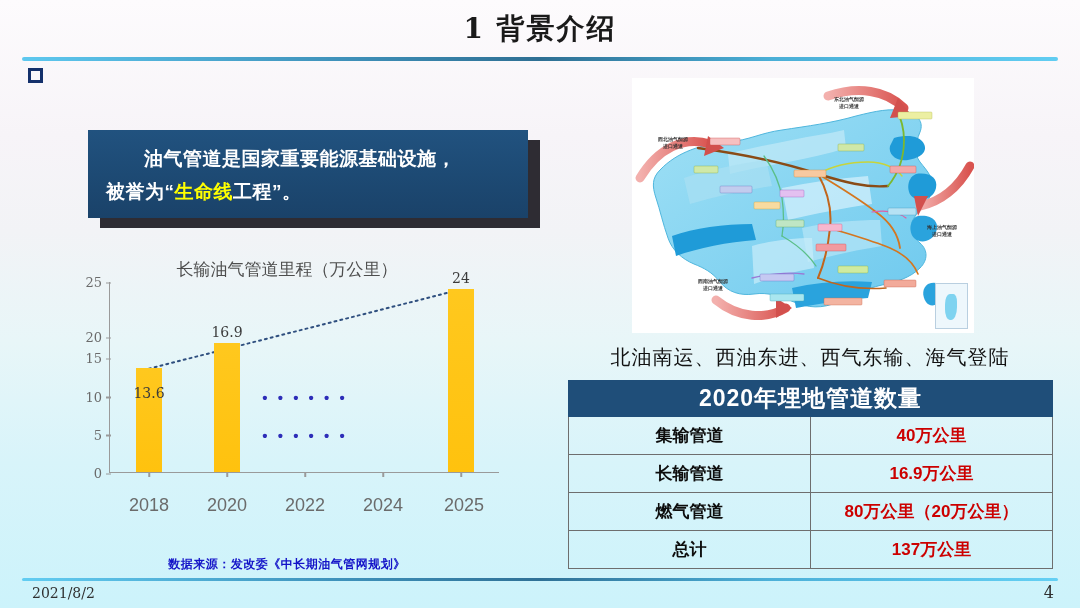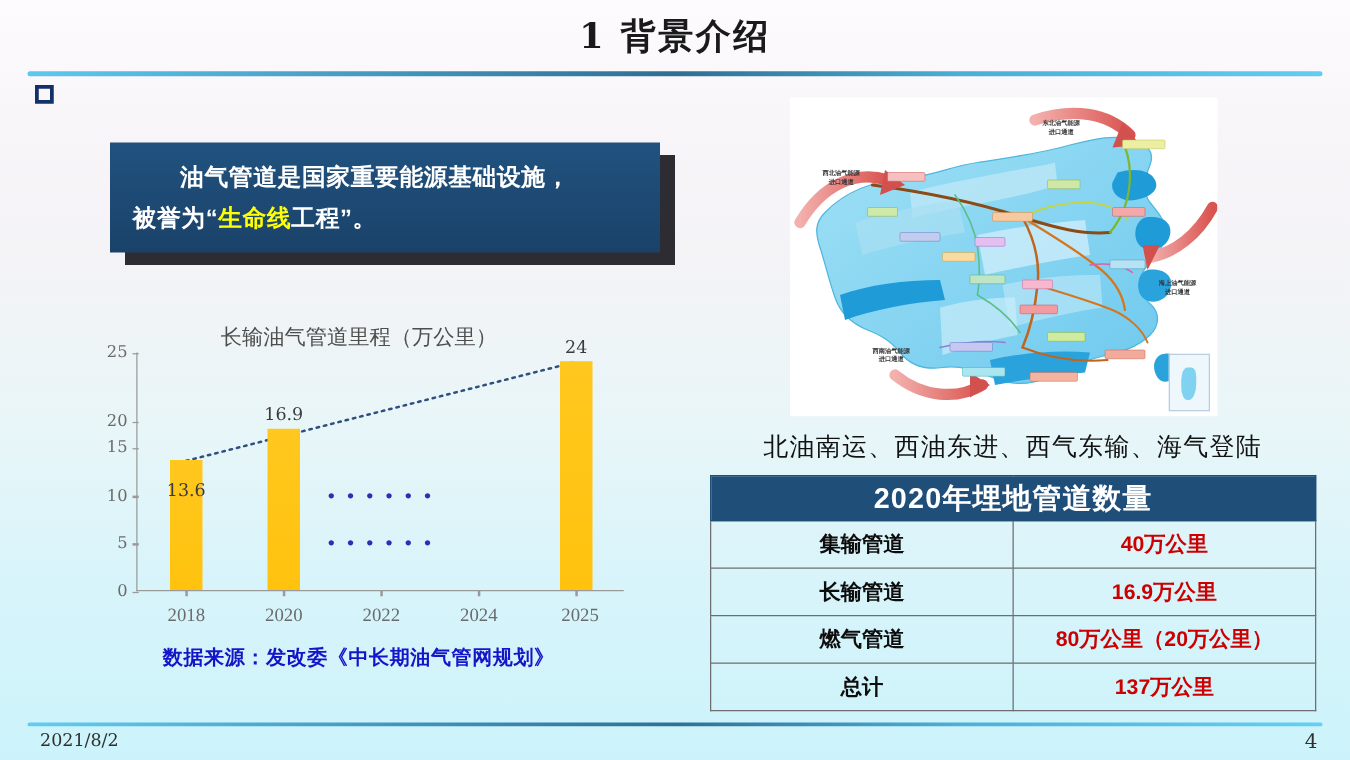--- a/index.html
+++ b/index.html
@@ -69,21 +69,21 @@
     font-size: 25px;
     font-weight: 600;
     color: #1a3f8f;
     letter-spacing: 1px;
   }
 
   
   #banner-wrap {
     position: absolute;
     left: 88px;
-    top: 114px;
+    top: 130px;
     width: 440px;
     height: 88px;
   }
   #banner-shadow {
     position: absolute;
     left: 12px;
     top: 10px;
     width: 440px;
     height: 88px;
     background: #2e2c33;
@@ -150,25 +150,25 @@
     left: 100%;
     top: 50%;
     margin-left: 4px;
     width: 5px;
     height: 1.5px;
     background: #9a9a9a;
   }
   .xtick {
     position: absolute;
     top: 100%;
-    margin-top: 13px;
+    margin-top: 23px;
     transform: translateX(-50%);
-    font-size: 15px;
+    font-size: 18px;
     color: #6b6b6b;
-    font-family: Liberation Serif, serif;
+    font-family: Liberation Sans, sans-serif;
     white-space: nowrap;
   }
   .xtickmark {
     position: absolute;
     top: 100%;
     width: 1.5px;
     height: 5px;
     background: #9a9a9a;
     transform: translateX(-50%);
   }
@@ -199,24 +199,24 @@
     transform: translate(-50%, -50%);
     letter-spacing: 3px;
     color: #2d2db8;
     font-size: 15px;
     font-weight: 700;
     white-space: nowrap;
   }
   #chart-source {
     position: absolute;
     left: 62px;
-    top: 516px;
+    top: 556px;
     width: 450px;
     text-align: center;
-    font-size: 16px;
+    font-size: 12px;
     font-weight: 700;
     color: #1414c8;
     letter-spacing: 0.5px;
     font-family: Liberation Mono, monospace;
   }
 
   
   #map-box {
     position: absolute;
     left: 632px;

